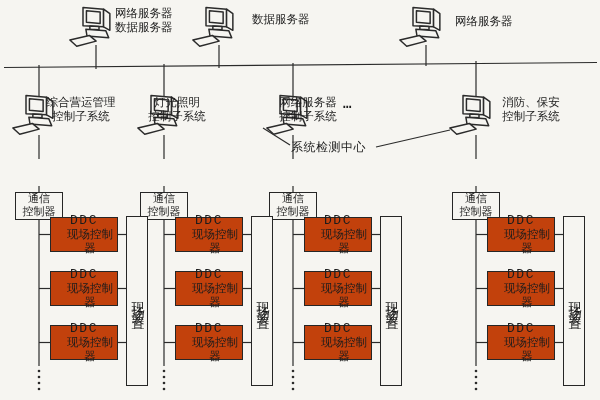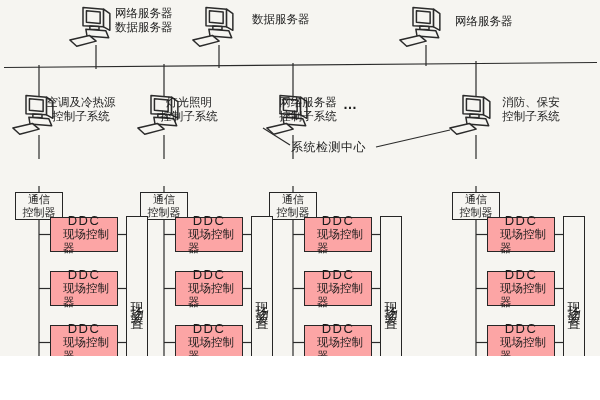--- a/index.html
+++ b/index.html
@@ -1,38 +1,39 @@
 <!DOCTYPE html>
 <html><head>
 <meta charset="utf-8">
 <style>
   html,body{margin:0;padding:0;}
   .stage{
-    position:relative; width:600px; height:356px; overflow:hidden;
+    position:relative; width:600px; height:400px; overflow:hidden;
     background:#f6f5f1;
-    font-family:Liberation Sans, sans-serif;
+    font-family:Liberation Mono, monospace;
     color:#1c1c1c;
   }
   .wires{position:absolute;left:0;top:0;width:600px;height:400px;}
   .pc{position:absolute;width:46px;height:48px;}
   .lbl{position:absolute;font-size:11.5px;line-height:1.2;text-align:center;white-space:nowrap;}
   .lbl.left{text-align:left;}
   .caption{position:absolute;font-size:12px;white-space:nowrap;letter-spacing:.5px;}
   .dots3{position:absolute;font-size:14px;font-weight:bold;letter-spacing:1px;}
   .commbox{
     position:absolute;width:48px;height:28px;box-sizing:border-box;
     border:1.5px solid #262626;background:#f6f5f1;
     display:flex;flex-direction:column;align-items:center;justify-content:center;
     font-size:11px;line-height:1.18;z-index:2;margin-top:34px;
   }
   .ddcbox{
     position:absolute;width:68px;height:35px;box-sizing:border-box;
-    border:1.5px solid #262626;background:#fca5a5;
+    border:1.5px solid #262626;background:#c2410c;
     display:flex;flex-direction:column;align-items:center;justify-content:center;
     z-index:2;
+    text-align:center;
   }
   .ddcbox .l1{font-size:13px;letter-spacing:1.5px;line-height:1.1;}
   .ddcbox .l2{font-size:11.5px;line-height:1.15;margin-left:12px;}
   .fieldbox{
     position:absolute;width:22px;height:170px;box-sizing:border-box;
     border:1.5px solid #262626;background:#f6f5f1;
     display:flex;align-items:center;justify-content:center;z-index:2;
   }
   .vtext{
     writing-mode:vertical-rl;text-orientation:upright;
@@ -151,28 +152,28 @@
       <use href="#pc-icon"></use>
     </svg>
   <div class="lbl left" style="left:455px;top:15px">
     <div>网络服务器</div>
   </div>
 
   <svg class="pc" style="left:11px;top:92px">
       <use href="#pc-icon"></use>
     </svg>
   <div class="lbl" style="left:44px;top:96px;width:74px">
-    <div>空调及冷热源</div>
+    <div>综合营运管理</div>
     <div>控制子系统</div>
   </div>
 
   <svg class="pc" style="left:136px;top:92px">
       <use href="#pc-icon"></use>
     </svg>
-  <div class="lbl" style="left:154px;top:96px;width:70px">
+  <div class="lbl" style="left:142px;top:96px;width:70px">
     <div>灯光照明</div>
     <div>控制子系统</div>
   </div>
 
   <svg class="pc" style="left:265px;top:92px">
       <use href="#pc-icon"></use>
     </svg>
   <div class="lbl" style="left:273px;top:96px;width:70px">
     <div>网络服务器</div>
     <div>控制子系统</div>

